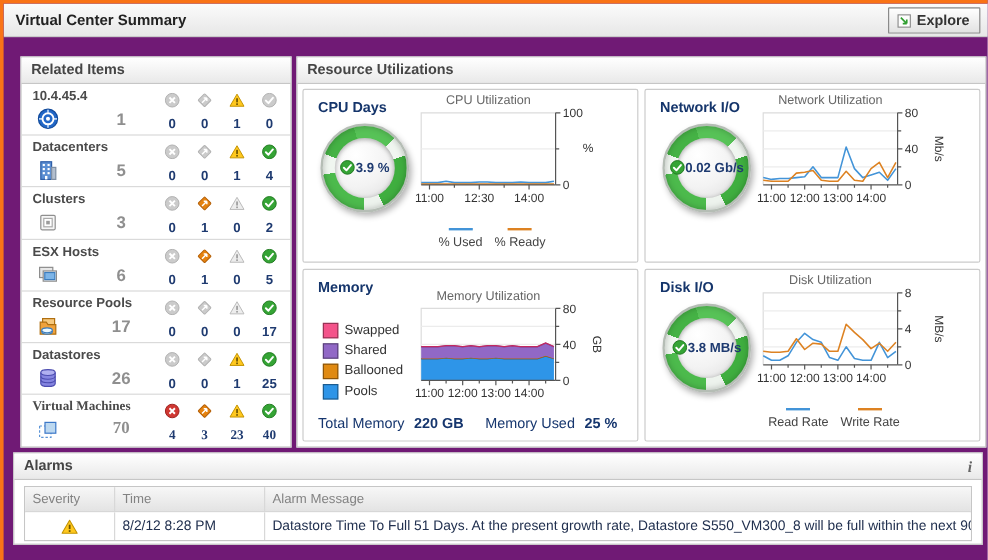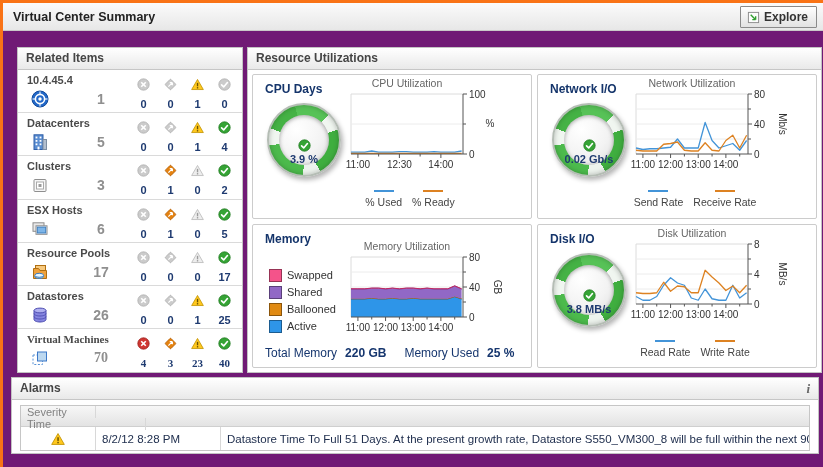--- a/index.html
+++ b/index.html
@@ -26,40 +26,40 @@
   .st-cell .sic{display:inline-block;width:13px;height:13px;}
   .st-cell .sic svg{display:block;width:13px;height:13px;}
   .st-count{font-size:11px;font-weight:bold;color:#1e3a70;margin-top:3px;}
   
   #resource-panel{left:244px;top:44px;width:573px;height:324px;}
   .cards{position:absolute;left:4px;right:4px;top:26px;bottom:4px;display:grid;grid-template-columns:1fr 1fr;grid-template-rows:1fr 1fr;gap:5px;}
   .card{position:relative;border:1px solid #cccccc;border-radius:2px;background:#fff;}
   .card-title{position:absolute;left:12px;top:7px;font-size:12px;font-weight:bold;color:#15356b;}
   .gauge{position:absolute;left:14px;top:28px;width:74px;height:74px;cursor:pointer;}
   .gauge .ring{position:absolute;left:0;top:0;width:70px;height:70px;border-radius:50%;border:2px solid #b5bdb5;background:conic-gradient(from -15deg,#57c257 0deg 60deg,#f0f6f0 60deg 88deg,#3fae3f 88deg 168deg,#edf3ed 168deg 196deg,#4cba4c 196deg 276deg,#f0f6f0 276deg 304deg,#45b245 304deg 360deg);box-shadow:2px 3px 5px rgba(0,0,0,.30), inset 0 0 5px rgba(0,0,0,.25);}
-  .gauge .inner{position:absolute;left:12px;top:12px;width:50px;height:50px;border-radius:50%;background:radial-gradient(circle at 35% 28%,#ffffff 0%,#f3f3f3 55%,#dedede 100%);box-shadow:inset 0 1px 4px rgba(0,0,0,.35);display:flex;flex-direction:column;align-items:center;justify-content:flex-end;}
+  .gauge .inner{position:absolute;left:12px;top:12px;width:50px;height:50px;border-radius:50%;background:radial-gradient(circle at 35% 28%,#ffffff 0%,#f3f3f3 55%,#dedede 100%);box-shadow:inset 0 1px 4px rgba(0,0,0,.35);display:flex;flex-direction:row;align-items:center;justify-content:center;}
   .gauge .gcheck{width:13px;height:13px;margin-bottom:1px;}
   .gauge .gcheck svg{display:block;width:13px;height:13px;}
   .gauge .gvalue{font-size:11px;font-weight:bold;color:#1e3a70;white-space:nowrap;}
   .chart-svg{position:absolute;left:92px;top:3px;width:180px;height:112px;cursor:pointer;}
   #card-memory .chart-svg{top:16px;}
   .legend{position:absolute;left:92px;top:115px;width:130px;display:flex;justify-content:center;gap:10px;font-size:10.5px;color:#444;}
   .legend .li{display:flex;align-items:center;gap:4px;white-space:nowrap;flex-direction:column;}
   .lsample{display:inline-block;width:20px;height:2px;}
   
   .mem-legend{position:absolute;left:16px;top:44px;font-size:11px;color:#333;}
   .mem-legend .li{display:flex;align-items:center;gap:5px;margin-bottom:4px;}
   .chip{display:inline-block;width:11px;height:11px;border:1px solid rgba(0,0,0,.38);}
   .mem-footer{position:absolute;left:12px;bottom:7px;display:flex;align-items:baseline;font-size:12px;color:#16366e;white-space:nowrap;justify-content:space-between;}
   .mem-footer .lbl{margin-right:8px;}
   .mem-footer .val{font-weight:bold;margin-right:18px;}
   
   #alarms-panel{left:8px;top:374px;width:806px;height:75px;}
   .alarm-table{position:absolute;left:8px;right:8px;top:27px;border:1px solid #c6c6c6;}
-  .at-header{display:flex;height:20px;background:linear-gradient(#f7f7f7,#e3e3e3);border-bottom:1px solid #cfcfcf;color:#828282;font-size:11px;flex-direction:column;}
+  .at-header{display:flex;height:20px;background:linear-gradient(#f7f7f7,#e3e3e3);border-bottom:1px solid #cfcfcf;color:#828282;font-size:11px;}
   .at-row{display:flex;height:23px;background:#fff;font-size:11.5px;color:#21304f;}
   .at-cell{display:flex;align-items:center;padding:0 6px;border-right:1px solid #d8d8d8;overflow:hidden;white-space:nowrap;}
   .at-cell:last-child{border-right:none;}
   .c-sev{width:62px;flex:none;}
   .at-row .c-sev{justify-content:center;}
   .c-time{width:112px;flex:none;}
   .c-msg{flex:1;}
 </style>
 </head>
 <body>
@@ -396,50 +396,40 @@
             <text x="40.56790123456789" y="90" font-size="10" fill="#333" text-anchor="middle">12:00</text>
             <line x1="68.22222222222221" y1="76" x2="68.22222222222221" y2="80" stroke="#555"></line>
             <text x="68.22222222222221" y="90" font-size="10" fill="#333" text-anchor="middle">13:00</text>
             <line x1="95.87654320987653" y1="76" x2="95.87654320987653" y2="80" stroke="#555"></line>
             <text x="95.87654320987653" y="90" font-size="10" fill="#333" text-anchor="middle">14:00</text>
             <line x1="26.740740740740737" y1="76" x2="26.740740740740737" y2="78.5" stroke="#555"></line>
             <line x1="54.39506172839505" y1="76" x2="54.39506172839505" y2="78.5" stroke="#555"></line>
             <line x1="82.04938271604937" y1="76" x2="82.04938271604937" y2="78.5" stroke="#555"></line>
             <line x1="109.70370370370368" y1="76" x2="109.70370370370368" y2="78.5" stroke="#555"></line>
           </svg>
-        <div class="legend" id="legend-network">
-            <span class="li">
-              <span class="lsample" style="background: rgb(67, 148, 216);"></span>
-              <span>Send Rate</span>
-            </span>
-            <span class="li">
-              <span class="lsample" style="background: rgb(221, 130, 34);"></span>
-              <span>Receive Rate</span>
-            </span>
-          </div>
       </div>
 
       <div class="card" id="card-memory">
         <div class="card-title">Memory</div>
         <div class="mem-legend" id="memory-legend">
             <div class="li">
               <span class="chip" style="background: rgb(244, 83, 138);"></span>
               <span>Swapped</span>
             </div>
             <div class="li">
               <span class="chip" style="background: rgb(145, 104, 198);"></span>
               <span>Shared</span>
             </div>
             <div class="li">
               <span class="chip" style="background: rgb(224, 138, 18);"></span>
               <span>Ballooned</span>
             </div>
             <div class="li">
               <span class="chip" style="background: rgb(46, 149, 232);"></span>
-              <span>Active</span>
+              <span>Pools</span>
             </div>
           </div>
         <svg class="chart-svg" id="chart-memory" viewBox="0 0 180 112">
             <text x="62" y="9" text-anchor="middle" font-size="10.5" fill="#666">Memory Utilization</text>
             <path d="M6 76 L6 16 L118 16" fill="none" stroke="#dcdcdc"></path>
             <line x1="6" y1="46" x2="118" y2="46" stroke="#ececec"></line>
             <line x1="6" y1="61" x2="118" y2="61" stroke="#ececec"></line>
             <line x1="6" y1="31" x2="118" y2="31" stroke="#ececec"></line>
             <polygon points="6,58 12.913580246913579,58 19.827160493827158,58 26.740740740740737,57.25 33.654320987654316,58 40.56790123456789,58 47.481481481481474,57.25 54.39506172839505,58 61.30864197530863,58 68.22222222222221,57.25 75.13580246913578,58 82.04938271604937,58 88.96296296296295,58 95.87654320987653,58 102.7901234567901,58 109.70370370370368,55.75 116.61728395061726,58 116.61728395061726,76 109.70370370370368,76 102.7901234567901,76 95.87654320987653,76 88.96296296296295,76 82.04938271604937,76 75.13580246913578,76 68.22222222222221,76 61.30864197530863,76 54.39506172839505,76 47.481481481481474,76 40.56790123456789,76 33.654320987654316,76 26.740740740740737,76 19.827160493827158,76 12.913580246913579,76 6,76" fill="#2e95e8"></polygon>
             <polyline points="6,58 12.913580246913579,58 19.827160493827158,58 26.740740740740737,57.25 33.654320987654316,58 40.56790123456789,58 47.481481481481474,57.25 54.39506172839505,58 61.30864197530863,58 68.22222222222221,57.25 75.13580246913578,58 82.04938271604937,58 88.96296296296295,58 95.87654320987653,58 102.7901234567901,58 109.70370370370368,55.75 116.61728395061726,58" fill="none" stroke="#1d6fc0" stroke-width="1"></polyline>

